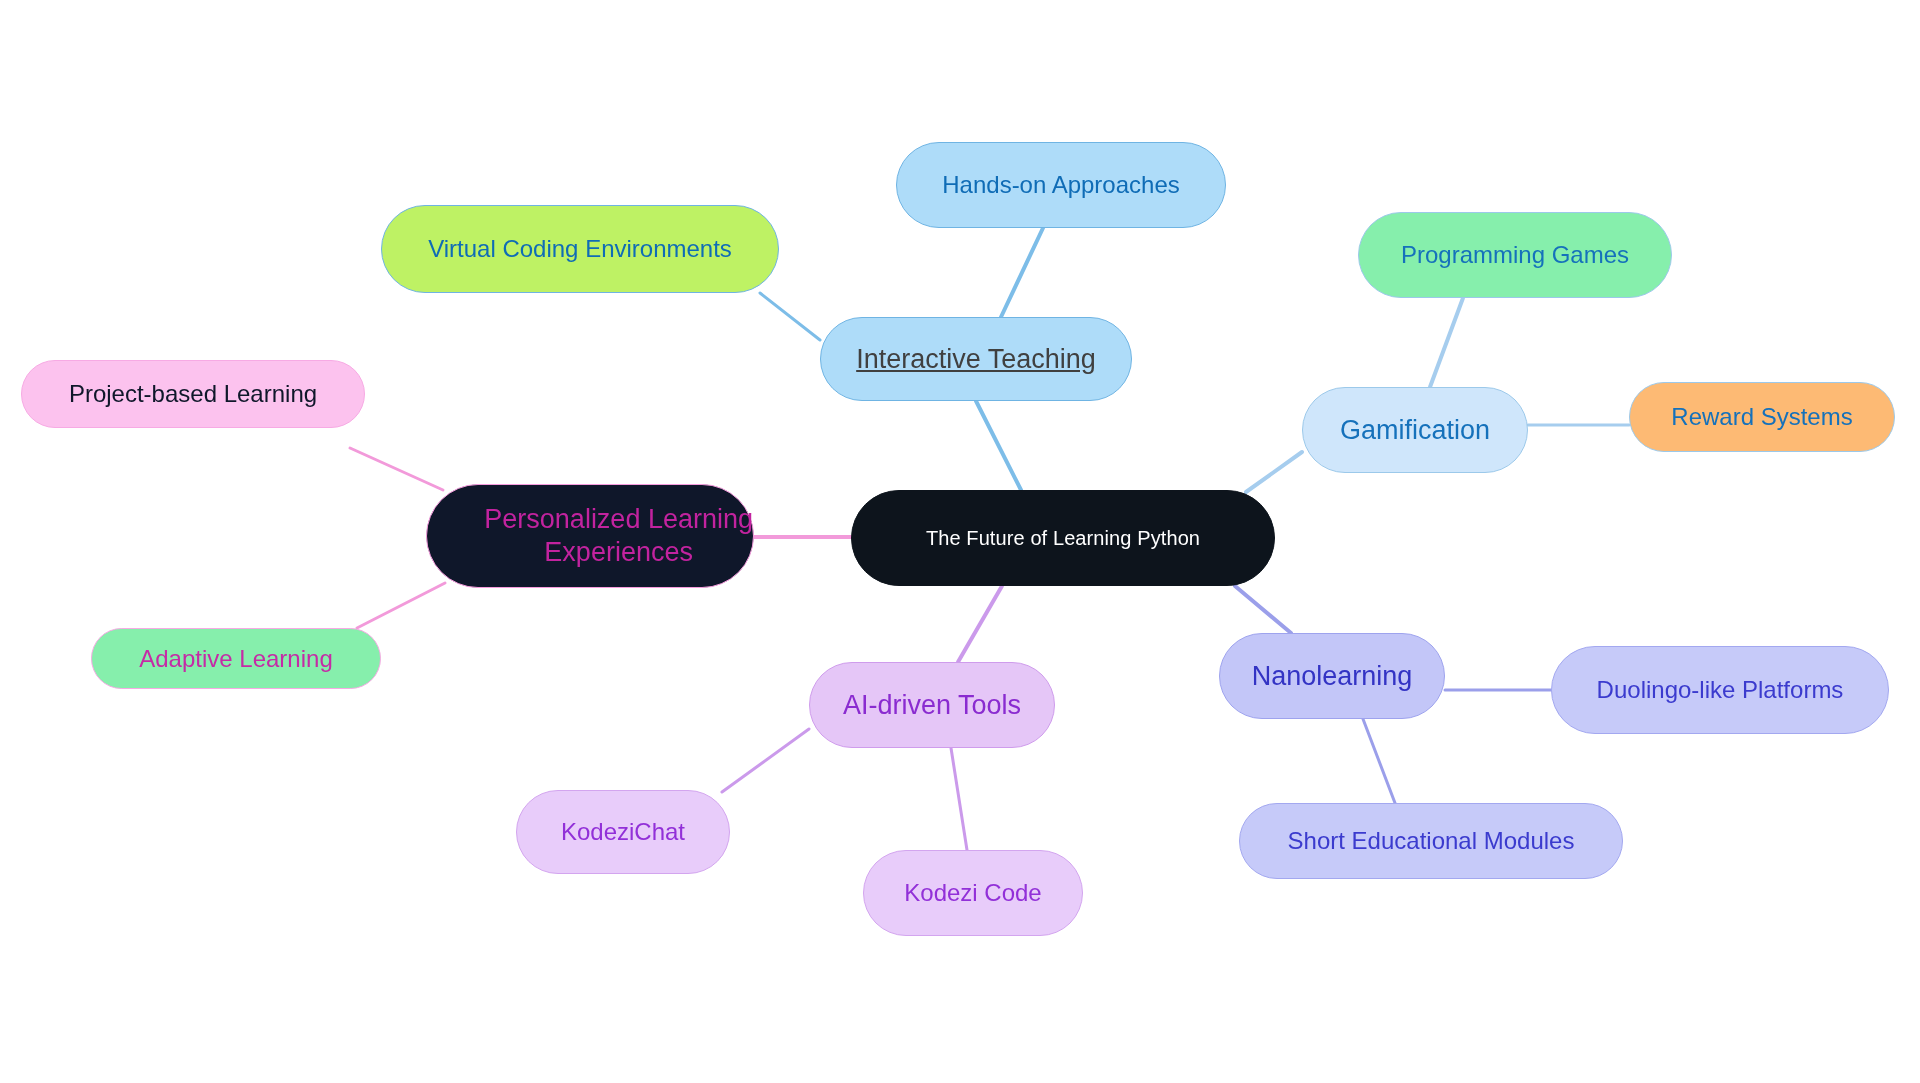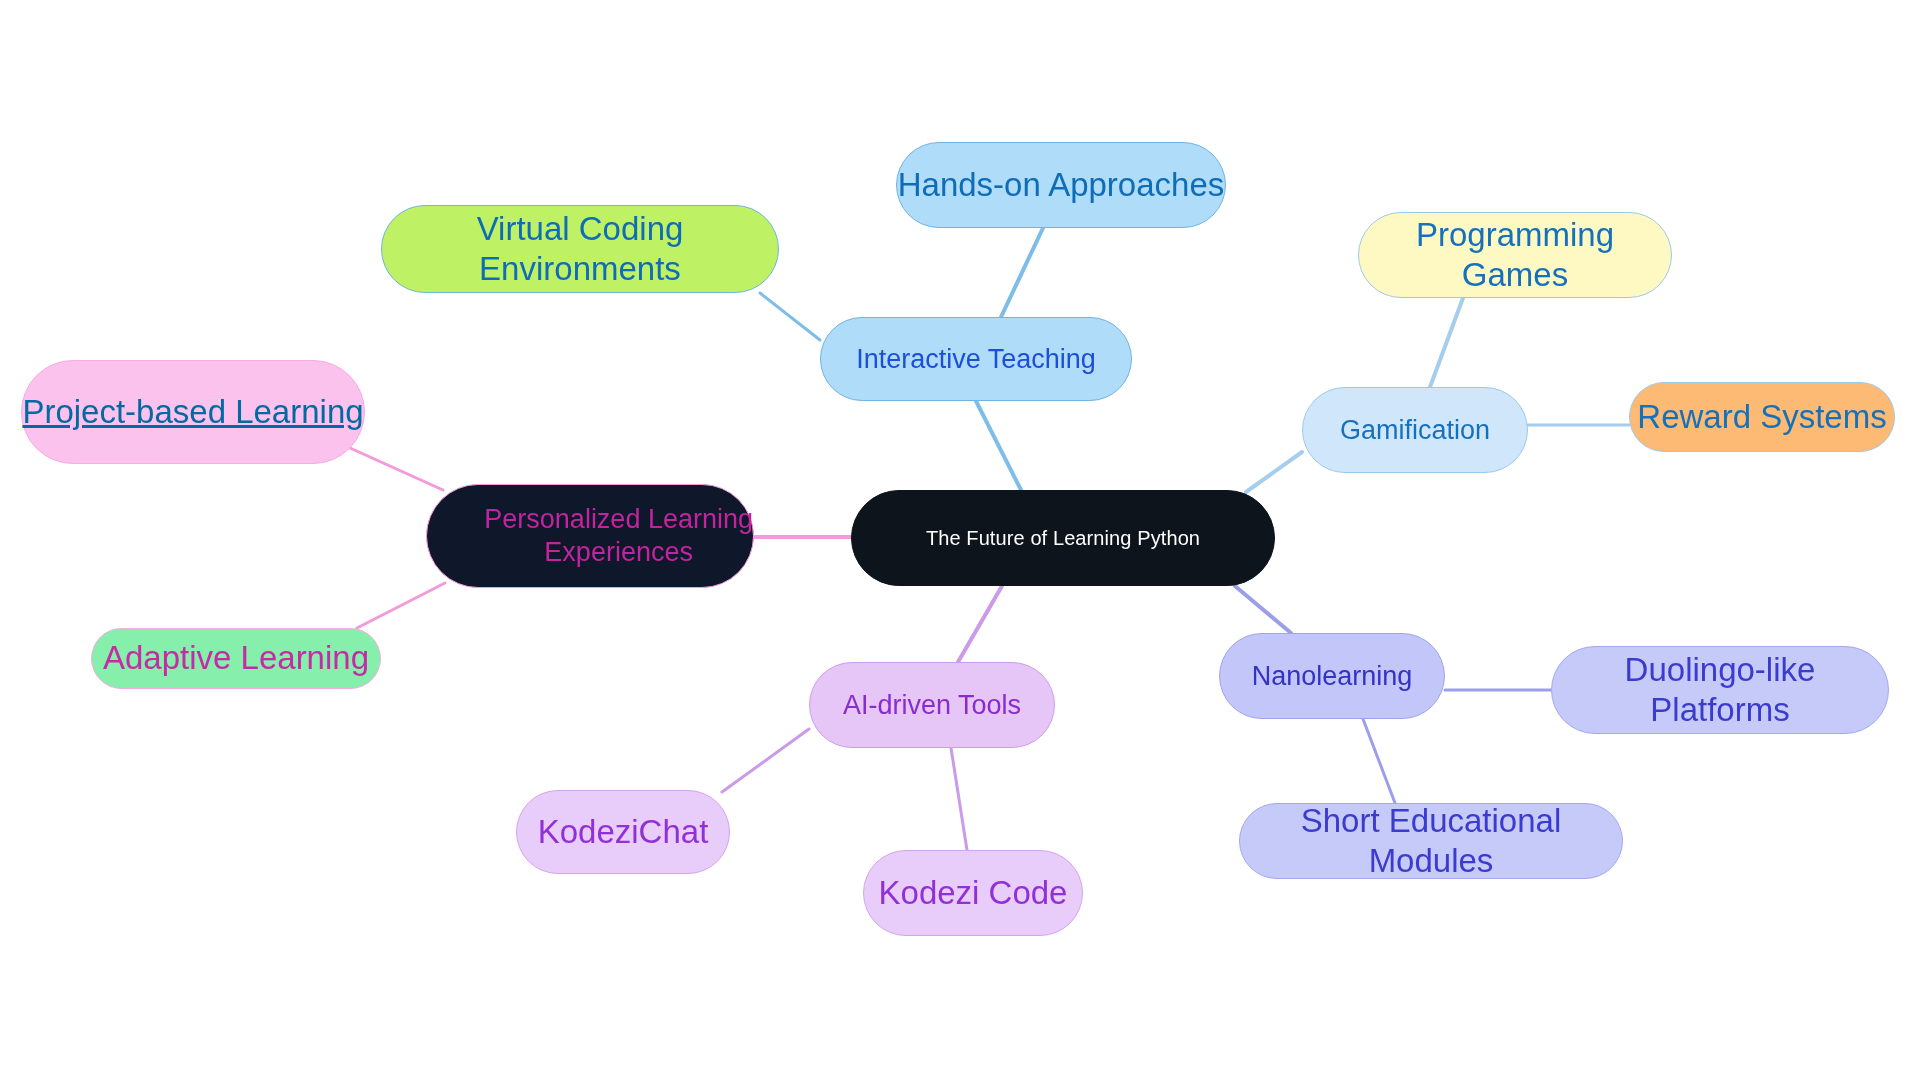--- a/index.html
+++ b/index.html
@@ -50,21 +50,21 @@
     letter-spacing: 0.1px;
   }
   .node.branch {
     border-width: 1px;
     border-style: solid;
     font-size: 27px;
   }
   .node.leaf {
     border-width: 1px;
     border-style: solid;
-    font-size: 33px;
+    font-size: 24px;
   }
 </style>
 </head>
 <body>
 
 <div id="mindmap-canvas">
   <svg class="edge-layer" viewBox="0 0 1920 1083" preserveAspectRatio="none" id="edge-layer">
       <line x1="1021" y1="490" x2="976" y2="401" stroke="#7dbde8" stroke-width="4" stroke-linecap="round"></line>
       <line x1="820" y1="340" x2="760" y2="293" stroke="#7dbde8" stroke-width="3" stroke-linecap="round"></line>
       <line x1="1001" y1="317" x2="1043" y2="228" stroke="#7dbde8" stroke-width="4" stroke-linecap="round"></line>
@@ -76,30 +76,30 @@
       <line x1="1363" y1="719" x2="1395" y2="803" stroke="#9b9fea" stroke-width="3" stroke-linecap="round"></line>
       <line x1="1002" y1="586" x2="958" y2="662" stroke="#cb9aeb" stroke-width="4" stroke-linecap="round"></line>
       <line x1="809" y1="729" x2="722" y2="792" stroke="#cb9aeb" stroke-width="3" stroke-linecap="round"></line>
       <line x1="951" y1="748" x2="967" y2="850" stroke="#cb9aeb" stroke-width="3" stroke-linecap="round"></line>
       <line x1="851" y1="537" x2="754" y2="537" stroke="#f29ada" stroke-width="4" stroke-linecap="round"></line>
       <line x1="443" y1="490" x2="350" y2="448" stroke="#f29ada" stroke-width="3" stroke-linecap="round"></line>
       <line x1="445" y1="583" x2="357" y2="628" stroke="#f29ada" stroke-width="3" stroke-linecap="round"></line>
     </svg>
   <div id="node-layer">
       <div class="node root" style="left: 851px; top: 490px; width: 424px; height: 96px;"><span class="node-label">The Future of Learning Python</span></div>
-      <div class="node branch" style="left: 820px; top: 317px; width: 312px; height: 84px; background: rgb(174, 220, 249); color: #1d4ed8; border-color: rgb(111, 180, 227);"><span class="node-label">Interactive Teaching</span></div>
+      <div class="node branch" style="left: 820px; top: 317px; width: 312px; height: 84px; background: rgb(174, 220, 249); color: #404040; border-color: rgb(111, 180, 227); text-decoration: underline;"><span class="node-label">Interactive Teaching</span></div>
       <div class="node leaf" style="left: 381px; top: 205px; width: 398px; height: 88px; background: #bef264; color: rgb(15, 108, 182); border-color: rgb(111, 180, 227);"><span class="node-label">Virtual Coding Environments</span></div>
       <div class="node leaf" style="left: 896px; top: 142px; width: 330px; height: 86px; background: rgb(174, 220, 249); color: rgb(15, 108, 182); border-color: rgb(111, 180, 227);"><span class="node-label">Hands-on Approaches</span></div>
       <div class="node branch" style="left: 1302px; top: 387px; width: 226px; height: 86px; background: rgb(207, 230, 251); color: rgb(21, 113, 187); border-color: rgb(156, 201, 234);"><span class="node-label">Gamification</span></div>
-      <div class="node leaf" style="left: 1358px; top: 212px; width: 314px; height: 86px; background: #fef9c3; color: rgb(21, 113, 187); border-color: rgb(156, 201, 234);"><span class="node-label">Programming Games</span></div>
+      <div class="node leaf" style="left: 1358px; top: 212px; width: 314px; height: 86px; background: #86efac; color: rgb(21, 113, 187); border-color: rgb(156, 201, 234);"><span class="node-label">Programming Games</span></div>
       <div class="node leaf" style="left: 1629px; top: 382px; width: 266px; height: 70px; background: #fdba74; color: rgb(21, 113, 187); border-color: rgb(156, 201, 234);"><span class="node-label">Reward Systems</span></div>
       <div class="node branch" style="left: 1219px; top: 633px; width: 226px; height: 86px; background: rgb(195, 198, 248); color: rgb(51, 51, 196); border-color: rgb(158, 163, 238);"><span class="node-label">Nanolearning</span></div>
       <div class="node leaf" style="left: 1551px; top: 646px; width: 338px; height: 88px; background: rgb(198, 202, 249); color: rgb(59, 59, 206); border-color: rgb(163, 168, 240);"><span class="node-label">Duolingo-like Platforms</span></div>
       <div class="node leaf" style="left: 1239px; top: 803px; width: 384px; height: 76px; background: rgb(198, 202, 249); color: rgb(59, 59, 206); border-color: rgb(163, 168, 240);"><span class="node-label">Short Educational Modules</span></div>
       <div class="node branch" style="left: 809px; top: 662px; width: 246px; height: 86px; background: rgb(229, 198, 247); color: rgb(138, 43, 208); border-color: rgb(207, 156, 236);"><span class="node-label">AI-driven Tools</span></div>
       <div class="node leaf" style="left: 516px; top: 790px; width: 214px; height: 84px; background: rgb(232, 204, 250); color: rgb(146, 48, 216); border-color: rgb(211, 165, 239);"><span class="node-label">KodeziChat</span></div>
       <div class="node leaf" style="left: 863px; top: 850px; width: 220px; height: 86px; background: rgb(232, 204, 250); color: rgb(146, 48, 216); border-color: rgb(211, 165, 239);"><span class="node-label">Kodezi Code</span></div>
       <div class="node branch" style="left: 426px; top: 484px; width: 328px; height: 104px; background: #0f172a; color: rgb(194, 35, 159); border-color: rgb(245, 155, 221); justify-content: flex-end;"><span class="node-label">Personalized Learning
 Experiences</span></div>
-      <div class="node leaf" style="left: 21px; top: 360px; width: 344px; height: 104px; background: rgb(252, 194, 238); color: #0369a1; border-color: rgb(247, 170, 228); text-decoration: underline;"><span class="node-label">Project-based Learning</span></div>
+      <div class="node leaf" style="left: 21px; top: 360px; width: 344px; height: 68px; background: rgb(252, 194, 238); color: #0f172a; border-color: rgb(247, 170, 228);"><span class="node-label">Project-based Learning</span></div>
       <div class="node leaf" style="left: 91px; top: 628px; width: 290px; height: 61px; background: #86efac; color: rgb(197, 43, 166); border-color: rgb(247, 170, 228);"><span class="node-label">Adaptive Learning</span></div>
     </div>
 </div>
 
 </body></html>

